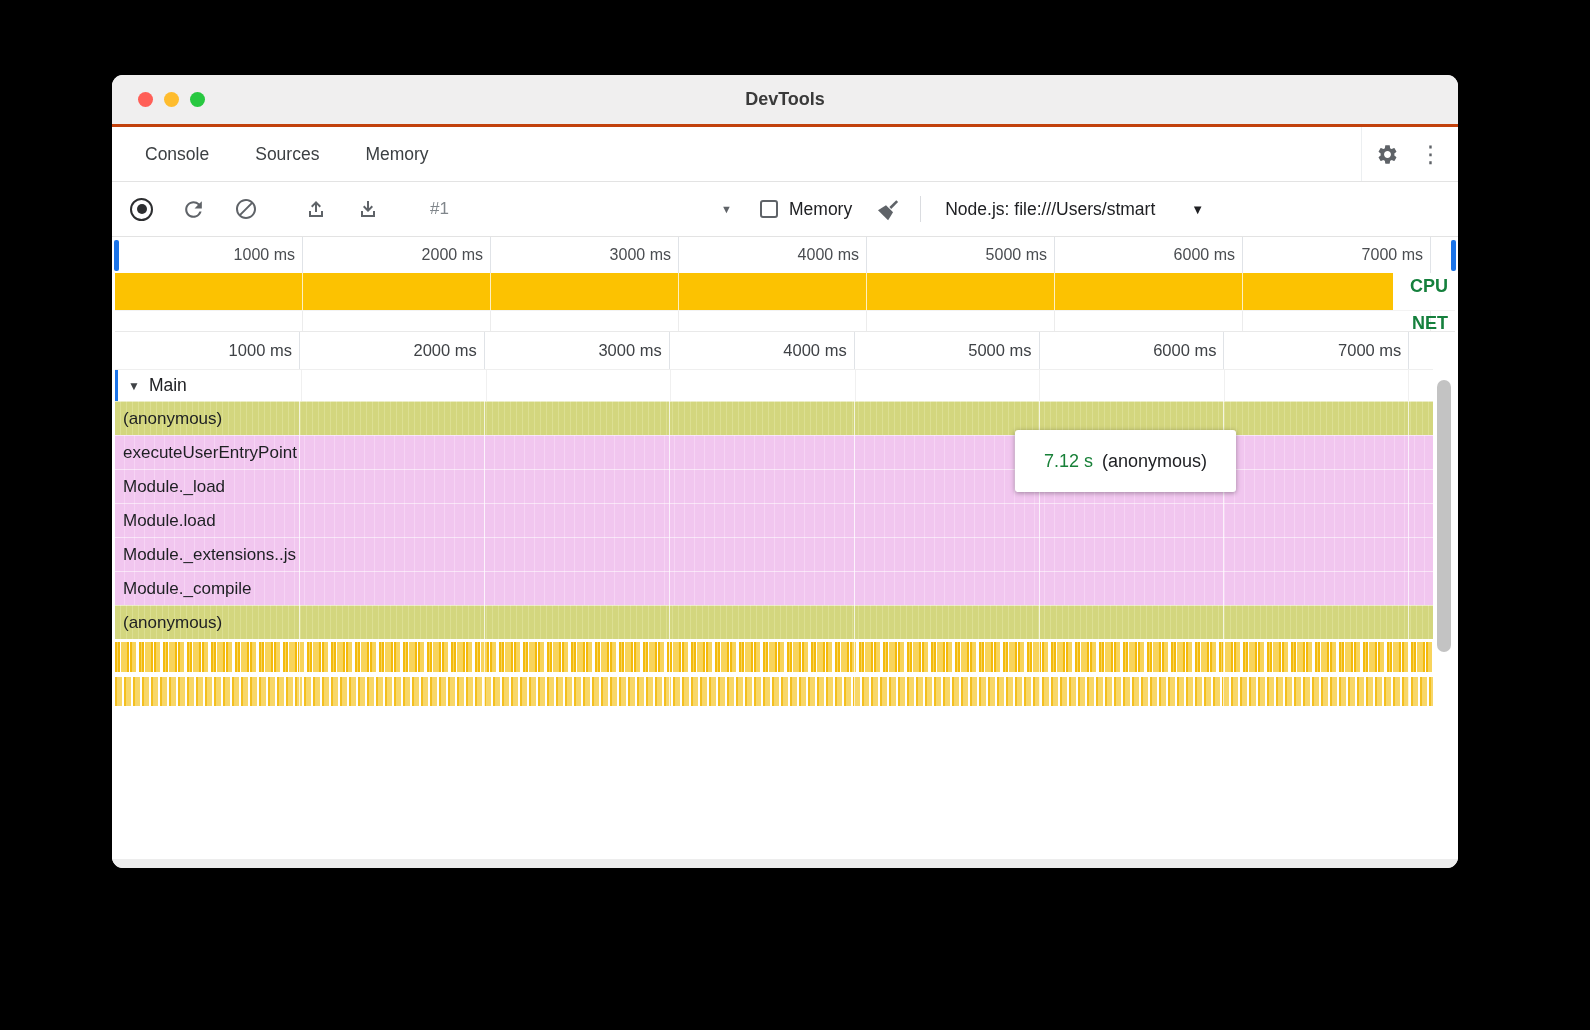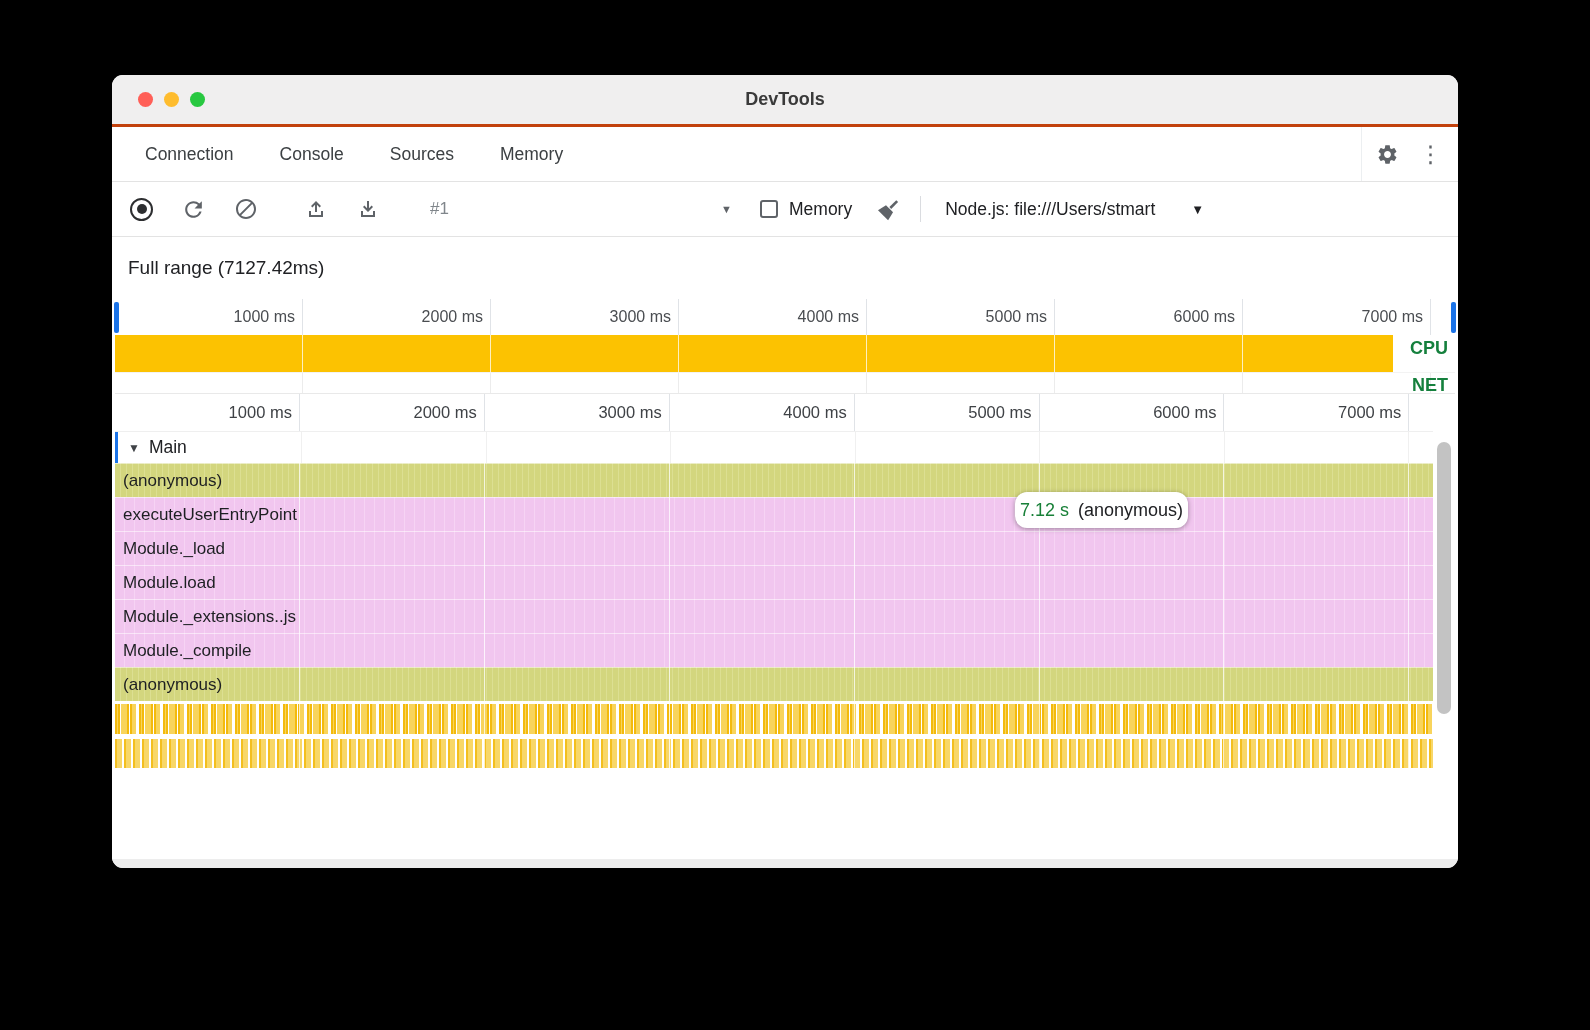--- a/index.html
+++ b/index.html
@@ -89,21 +89,21 @@
   .stripes { height:30px; margin-top:3px;
     background-image:
       repeating-linear-gradient(90deg, var(--stripe-gold,#f3ba0d) 0 2px, rgba(255,255,255,0) 2px 3px, var(--stripe-gold,#f3ba0d) 3px 5px, rgba(255,255,255,0) 5px 6px, var(--stripe-gold-light,#f8d45c) 6px 9px, rgba(255,255,255,0) 9px 12px),
       repeating-linear-gradient(90deg, var(--stripe-gold-light,#f8d45c) 0 5px, #ffffff 5px 8px);
   }
   .stripes.b2 { height:29px; margin-top:5px; opacity:.92;
     background-image:
       repeating-linear-gradient(90deg, var(--stripe-gold,#f3ba0d) 0 2px, rgba(255,255,255,0) 2px 4px, var(--stripe-gold-light,#f8d45c) 4px 7px, rgba(255,255,255,0) 7px 9px),
       repeating-linear-gradient(90deg, var(--stripe-gold-light,#f8d45c) 0 4px, #ffffff 4px 9px);
   }
-  .tooltip { position:absolute; left:900px; top:29px; height:36px; display:flex; align-items:center; gap:9px; padding:0 5px; background:#fff; border-radius:12px; box-shadow:0 1px 5px rgba(0,0,0,.35); z-index:6; white-space:nowrap; }
+  .tooltip { position:absolute; left:900px; top:29px; height:62px; display:flex; align-items:center; gap:9px; padding:0 29px; background:#fff; border-radius:3px; box-shadow:0 1px 5px rgba(0,0,0,.35); z-index:6; white-space:nowrap; }
   .tt-duration { font-size:18px; color:var(--duration-green,#188038); }
   .tt-name { font-size:18px; color:#202124; }
   .scrollbar { position:absolute; right:3px; top:48px; width:15px; height:272px; z-index:7; }
   .scroll-thumb { width:14px; height:100%; background:#c3c3c3; border-radius:7px; }
 
   
   .bottombar { flex:0 0 auto; height:49px; border-top:1px solid #dadce0; display:flex; align-items:stretch; background:#fff; }
   .btab { display:flex; align-items:center; padding:0 26px; font-size:17.5px; color:#3c4043; white-space:nowrap; }
   .btab.active { background:#e7e7e7; padding:0 30px; color:#202124; }
   .footer { flex:0 0 auto; height:9px; background:#ededed; }
@@ -118,23 +118,20 @@
       <span class="tl red"></span>
       <span class="tl yellow"></span>
       <span class="tl green"></span>
     </div>
     <div class="win-title">DevTools</div>
   </div>
 
   <div class="tabbar">
     <div class="tabs">
       <div class="tab">
-          <span>Connection</span>
-        </div>
-      <div class="tab">
           <span>Console</span>
         </div>
       <div class="tab">
           <span>Sources</span>
         </div>
       <div class="tab">
           <span>Memory</span>
         </div>
     </div>
     <div class="tab-actions">
@@ -191,21 +188,20 @@
     </span>
     <span class="tb tb-sep"></span>
     <span class="tb target-select">
       <span class="target-label">Node.js: file:///Users/stmart</span>
       <span class="caret dark">▼</span>
     </span>
   </div>
 
   <div class="content">
 
-    <div class="full-range">Full range (7127.42ms)</div>
 
     <div class="overview">
       <div class="ov-handle left"></div>
       <div class="ov-handle right"></div>
       <div class="ov-ruler">
         <span class="tick" style="left:14.0297%">1000 ms</span>
         <span class="tick" style="left:28.0594%">2000 ms</span>
         <span class="tick" style="left:42.0891%">3000 ms</span>
         <span class="tick" style="left:56.1188%">4000 ms</span>
         <span class="tick" style="left:70.1485%">5000 ms</span>

